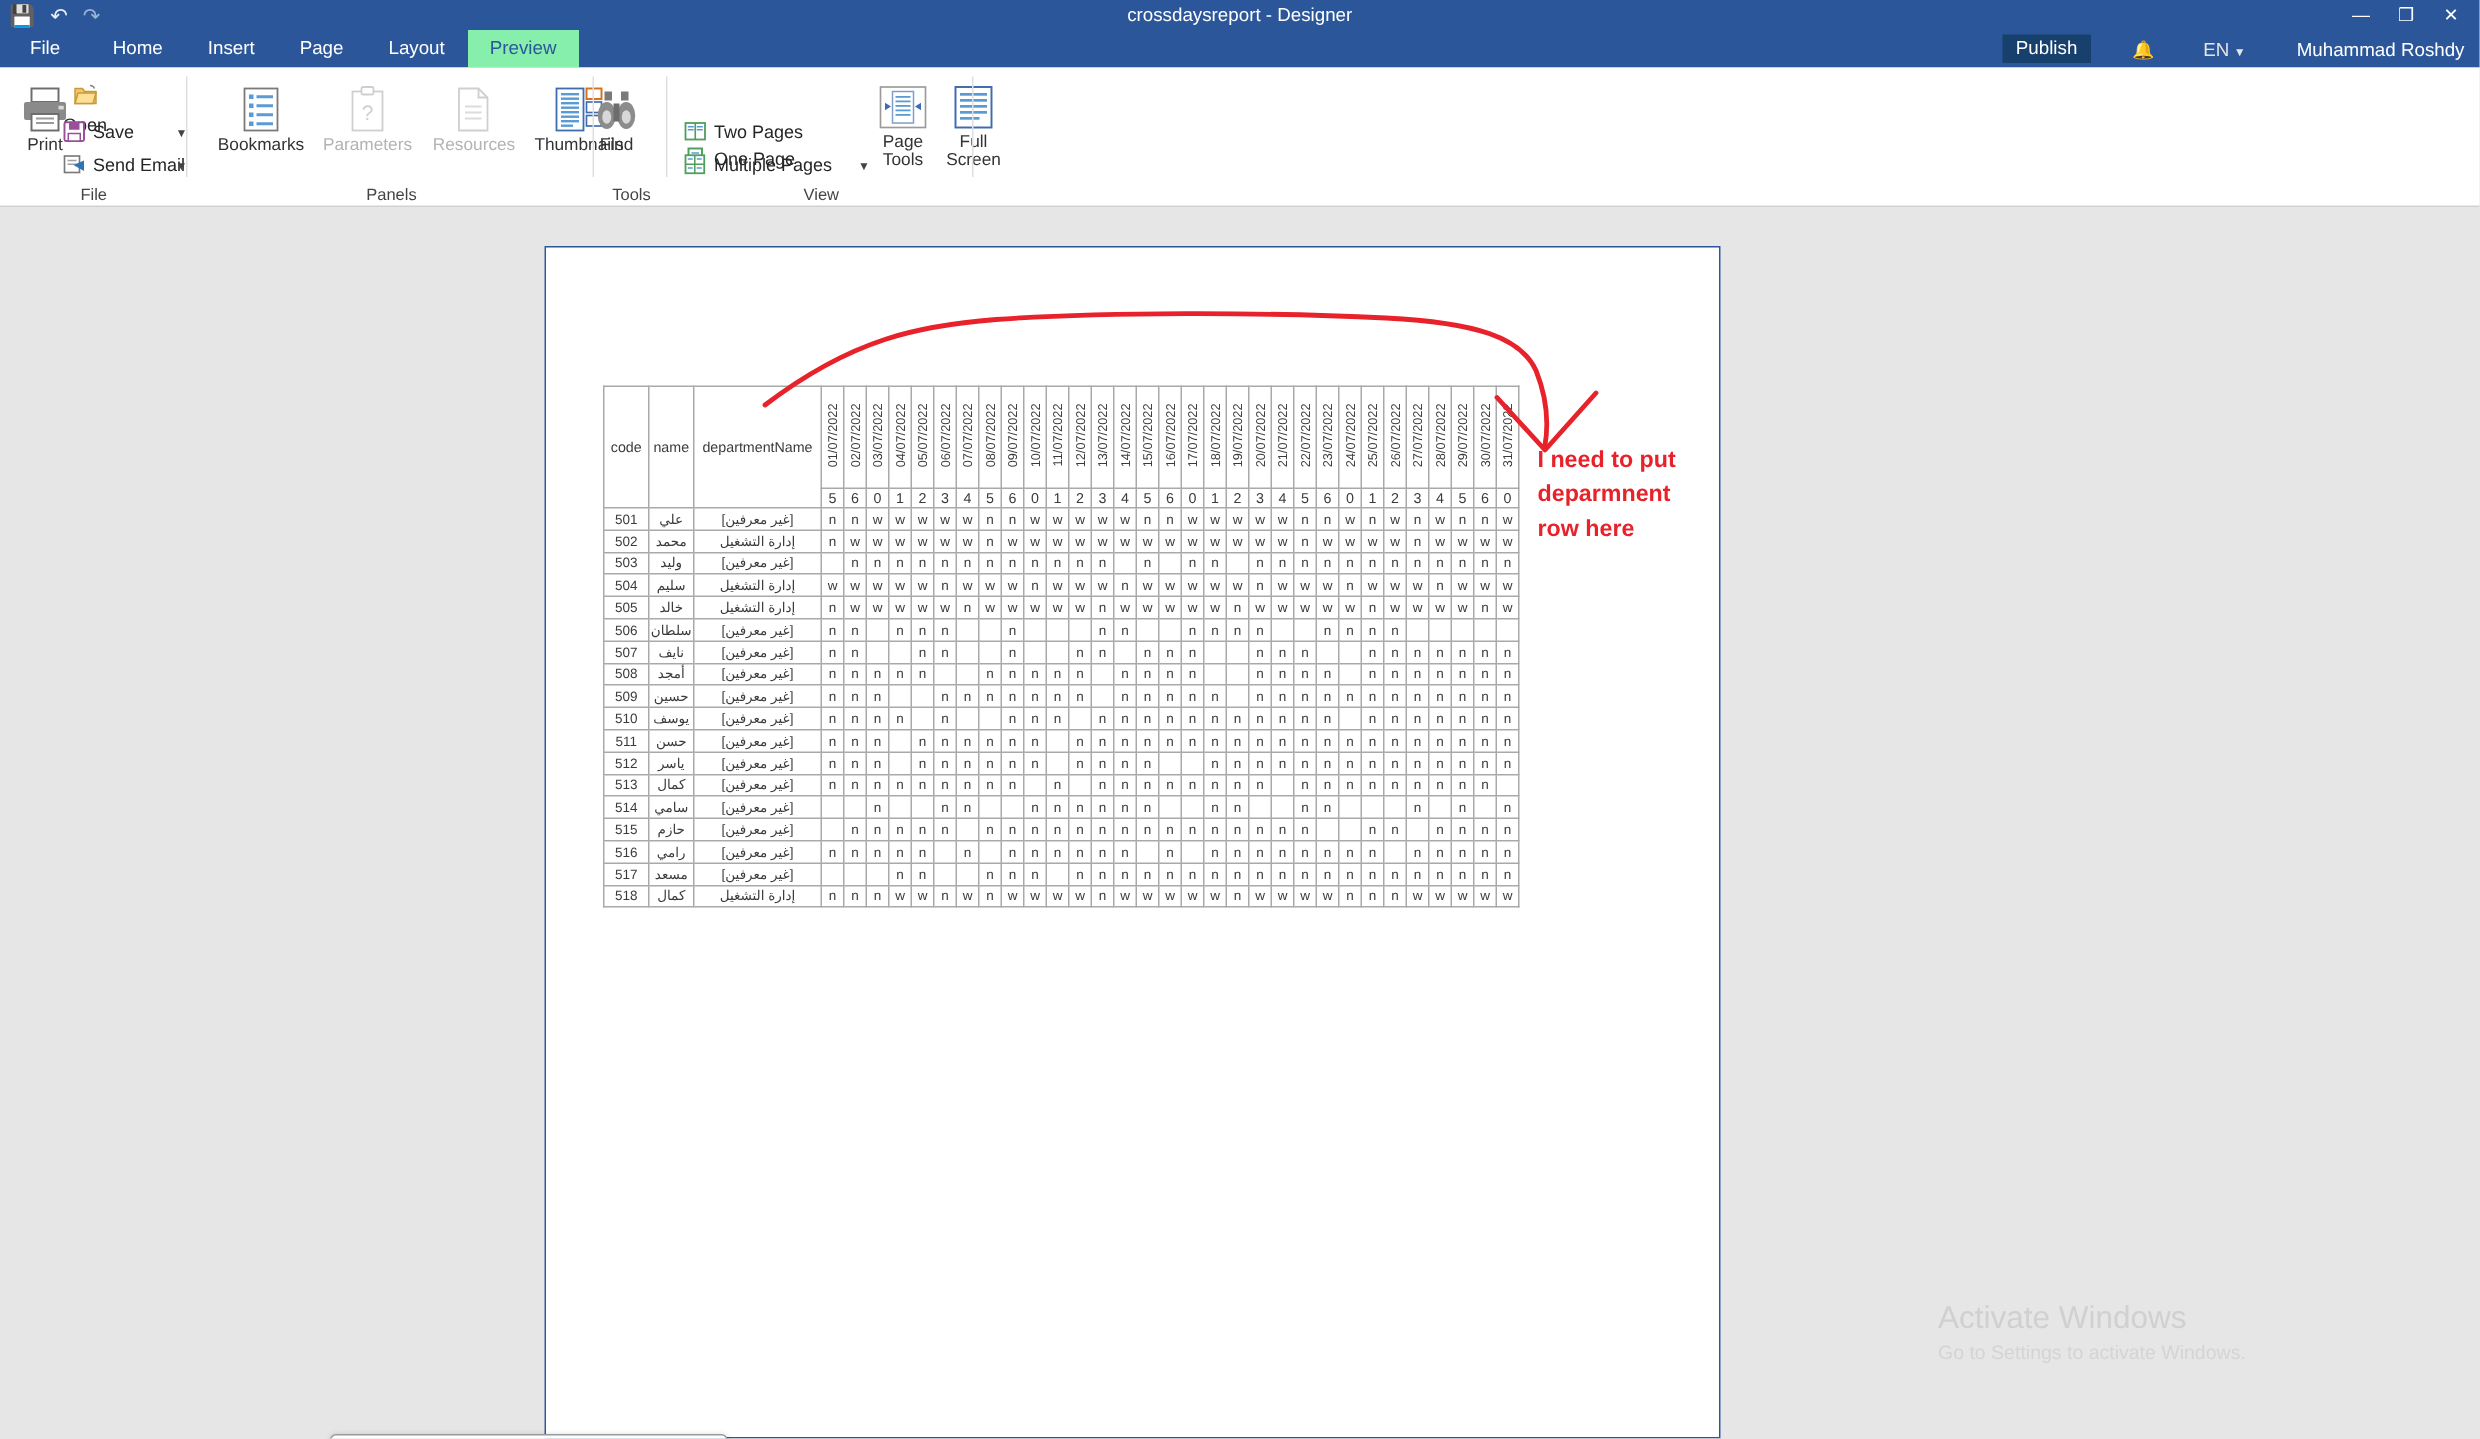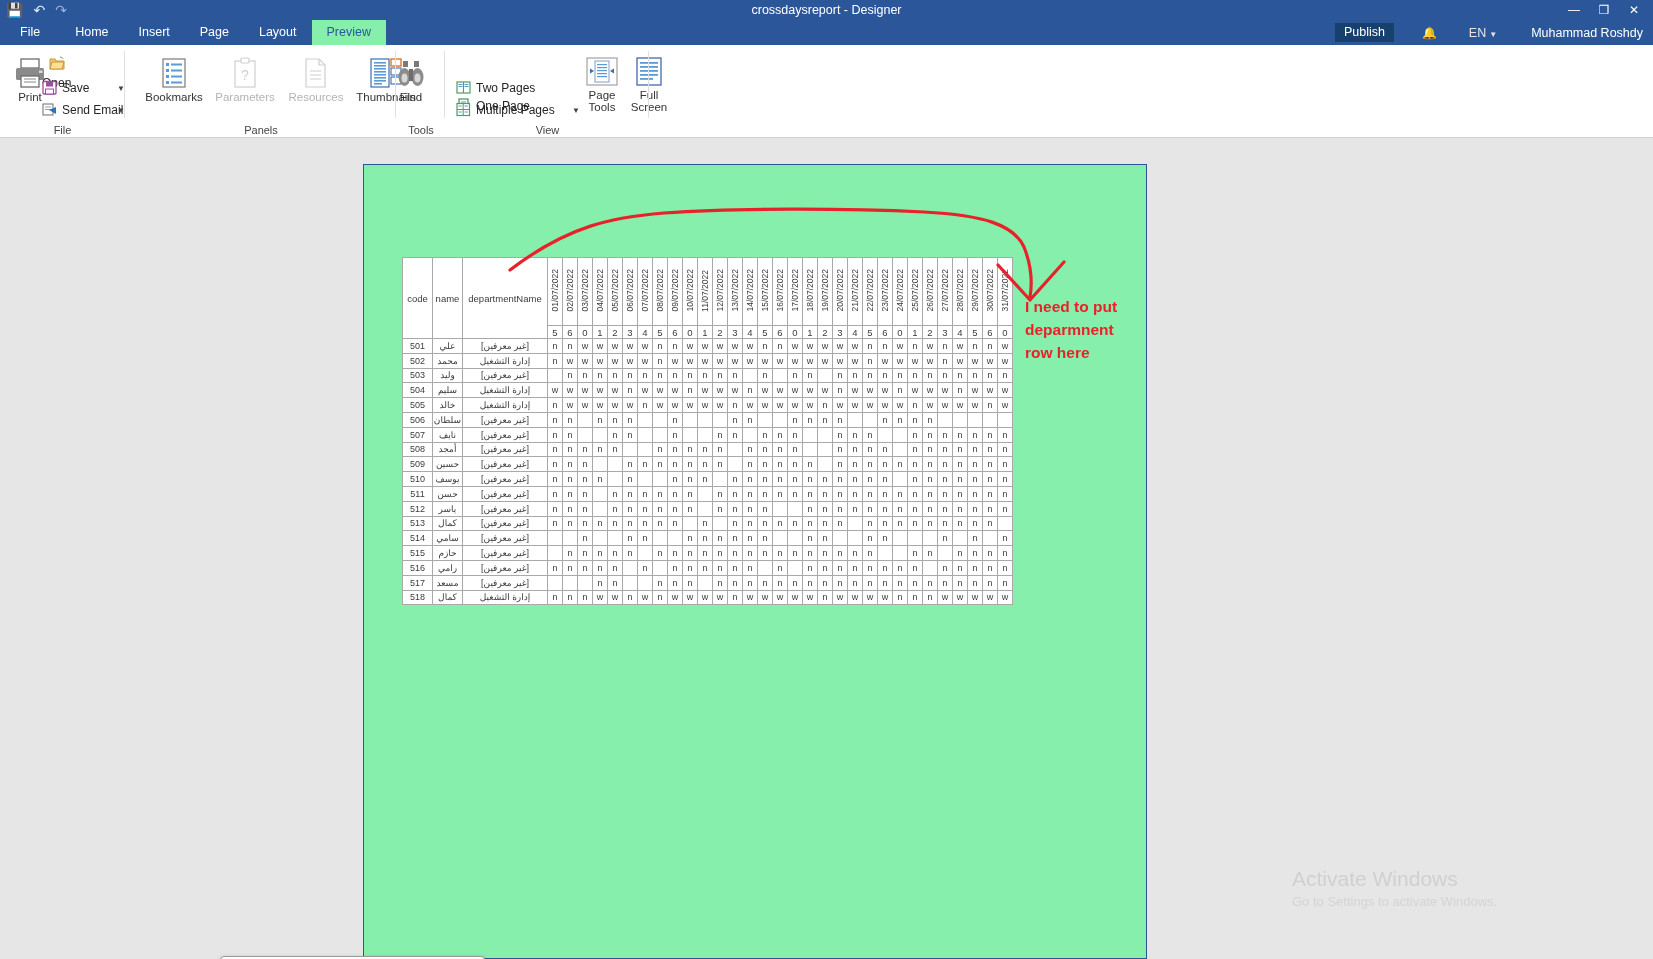--- a/index.html
+++ b/index.html
@@ -80,21 +80,21 @@
   
   .ico{ display:inline-block; line-height:0; }
 
   
   .canvas{
     position:absolute; top:138px; left:0; width:1653px; height:821px;
     background:#e6e6e6; overflow:hidden;
   }
   .page{
     position:absolute; left:363px; top:26px; width:784px; height:795px;
-    background:#86efac; border:1px solid #2b579a;
+    background:#ffffff; border:1px solid #2b579a;
   }
 
   
   .report{
     position:absolute; left:38px; top:92px;
     border-collapse:collapse; table-layout:fixed;
   }
   .report td, .report th{
     border:1px solid #a9a9a9; padding:0; margin:0;
     font-family:"Liberation Sans", sans-serif;

